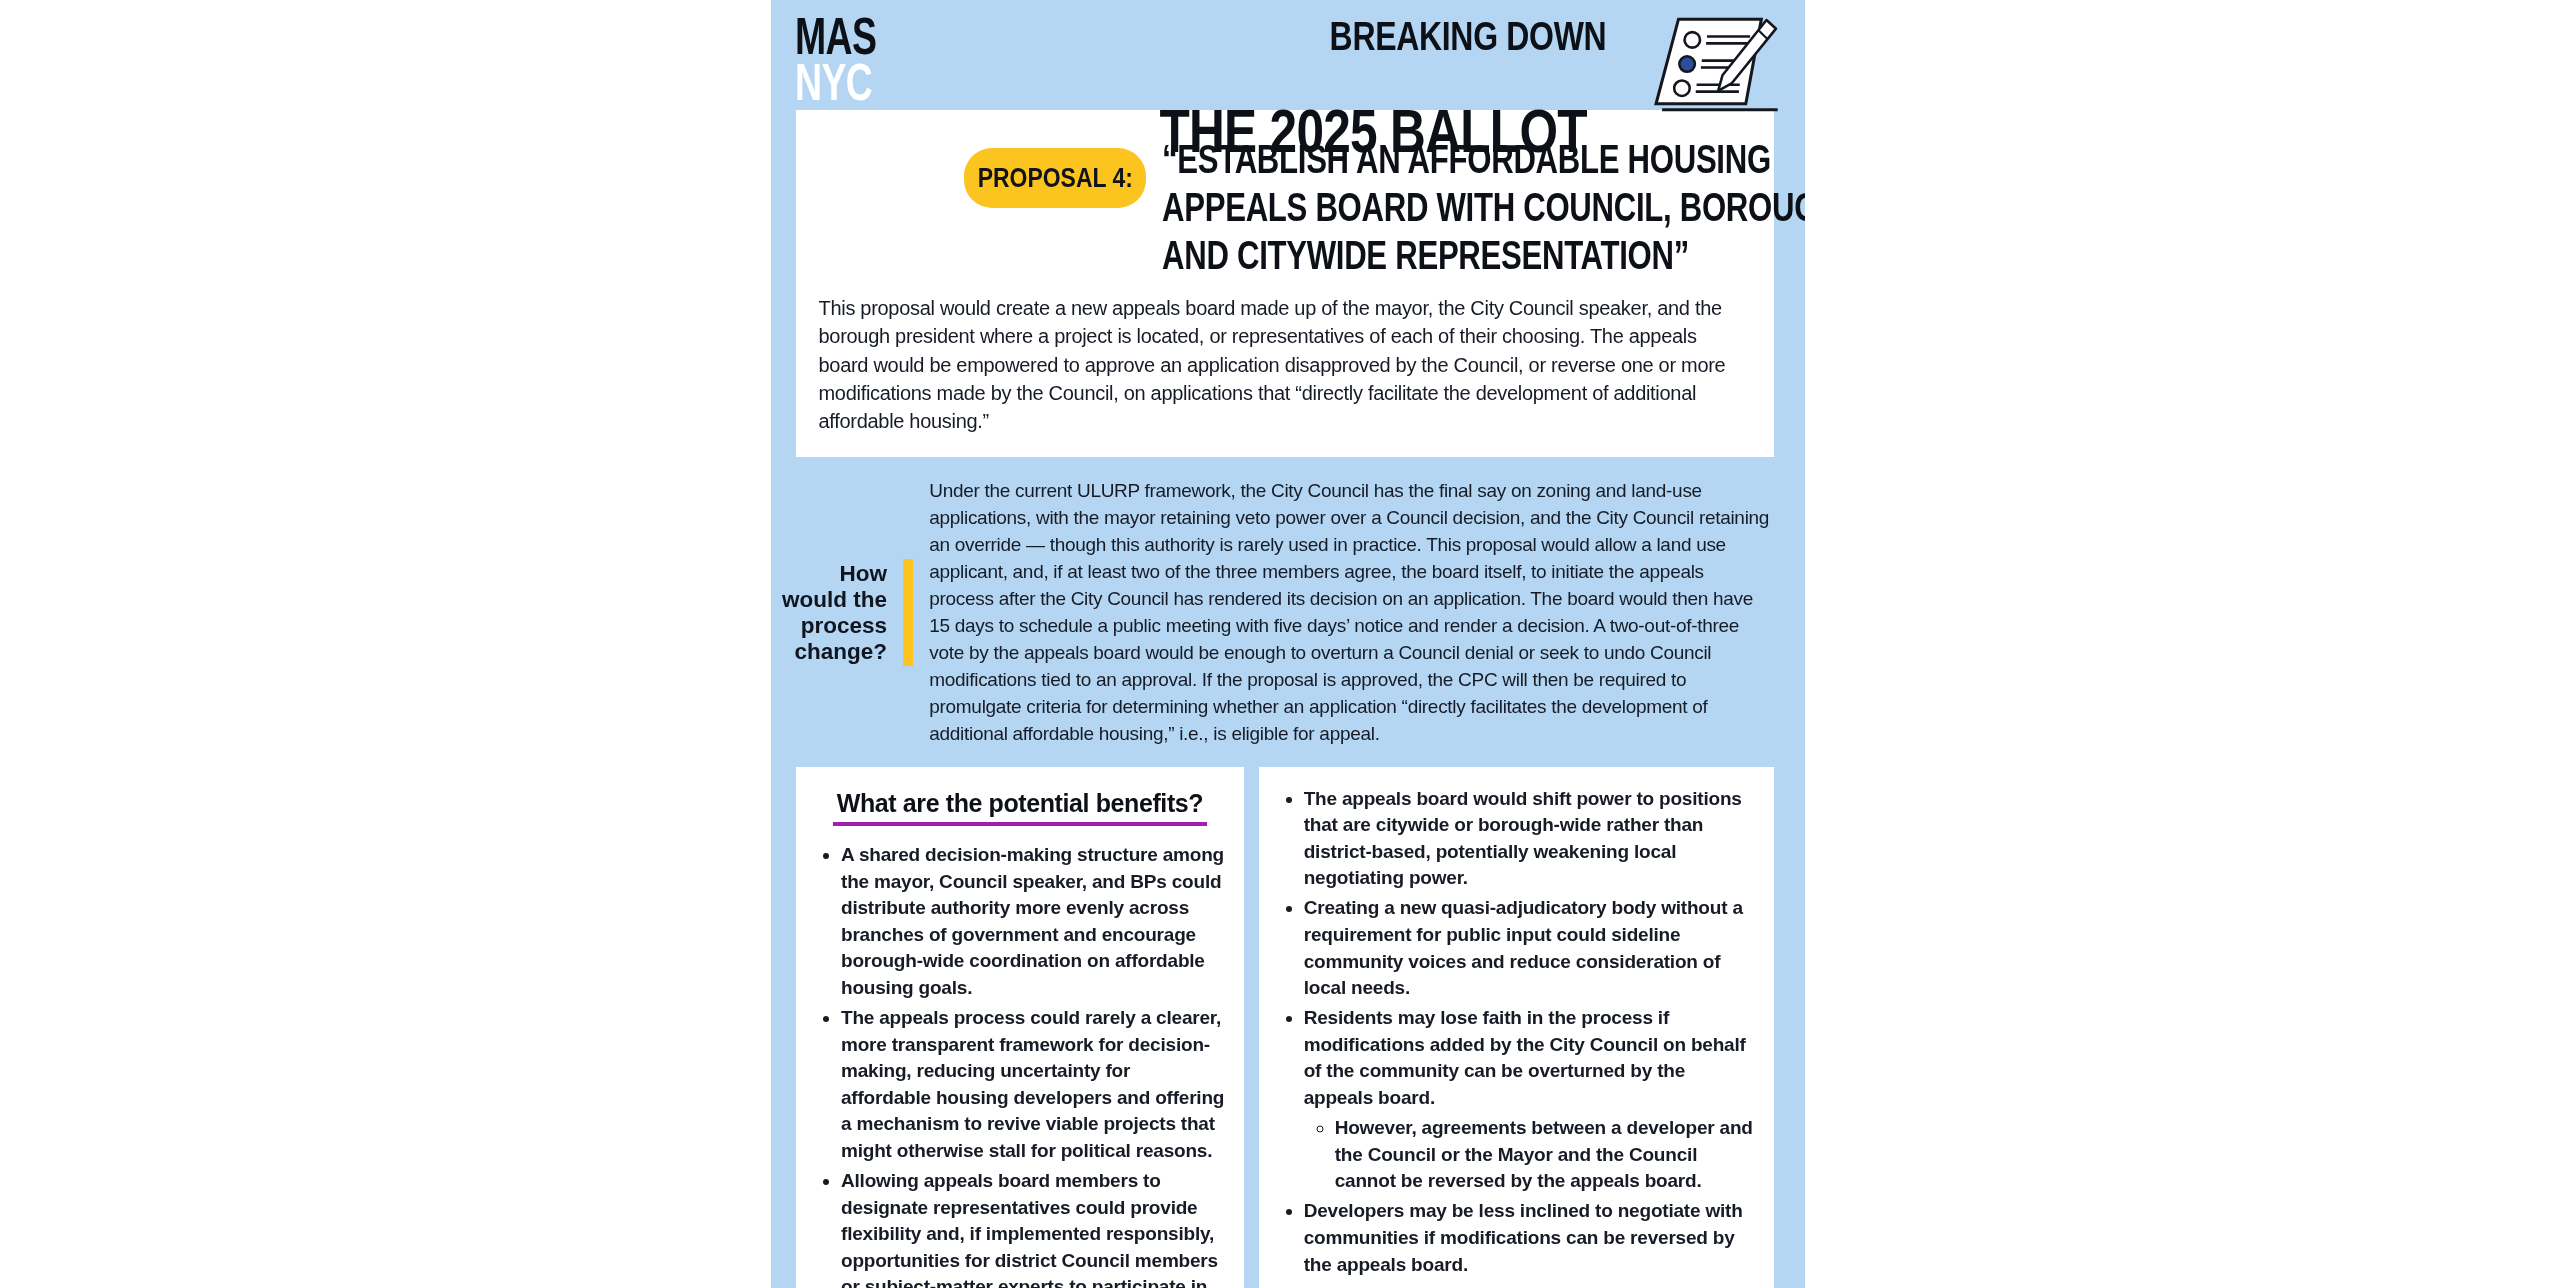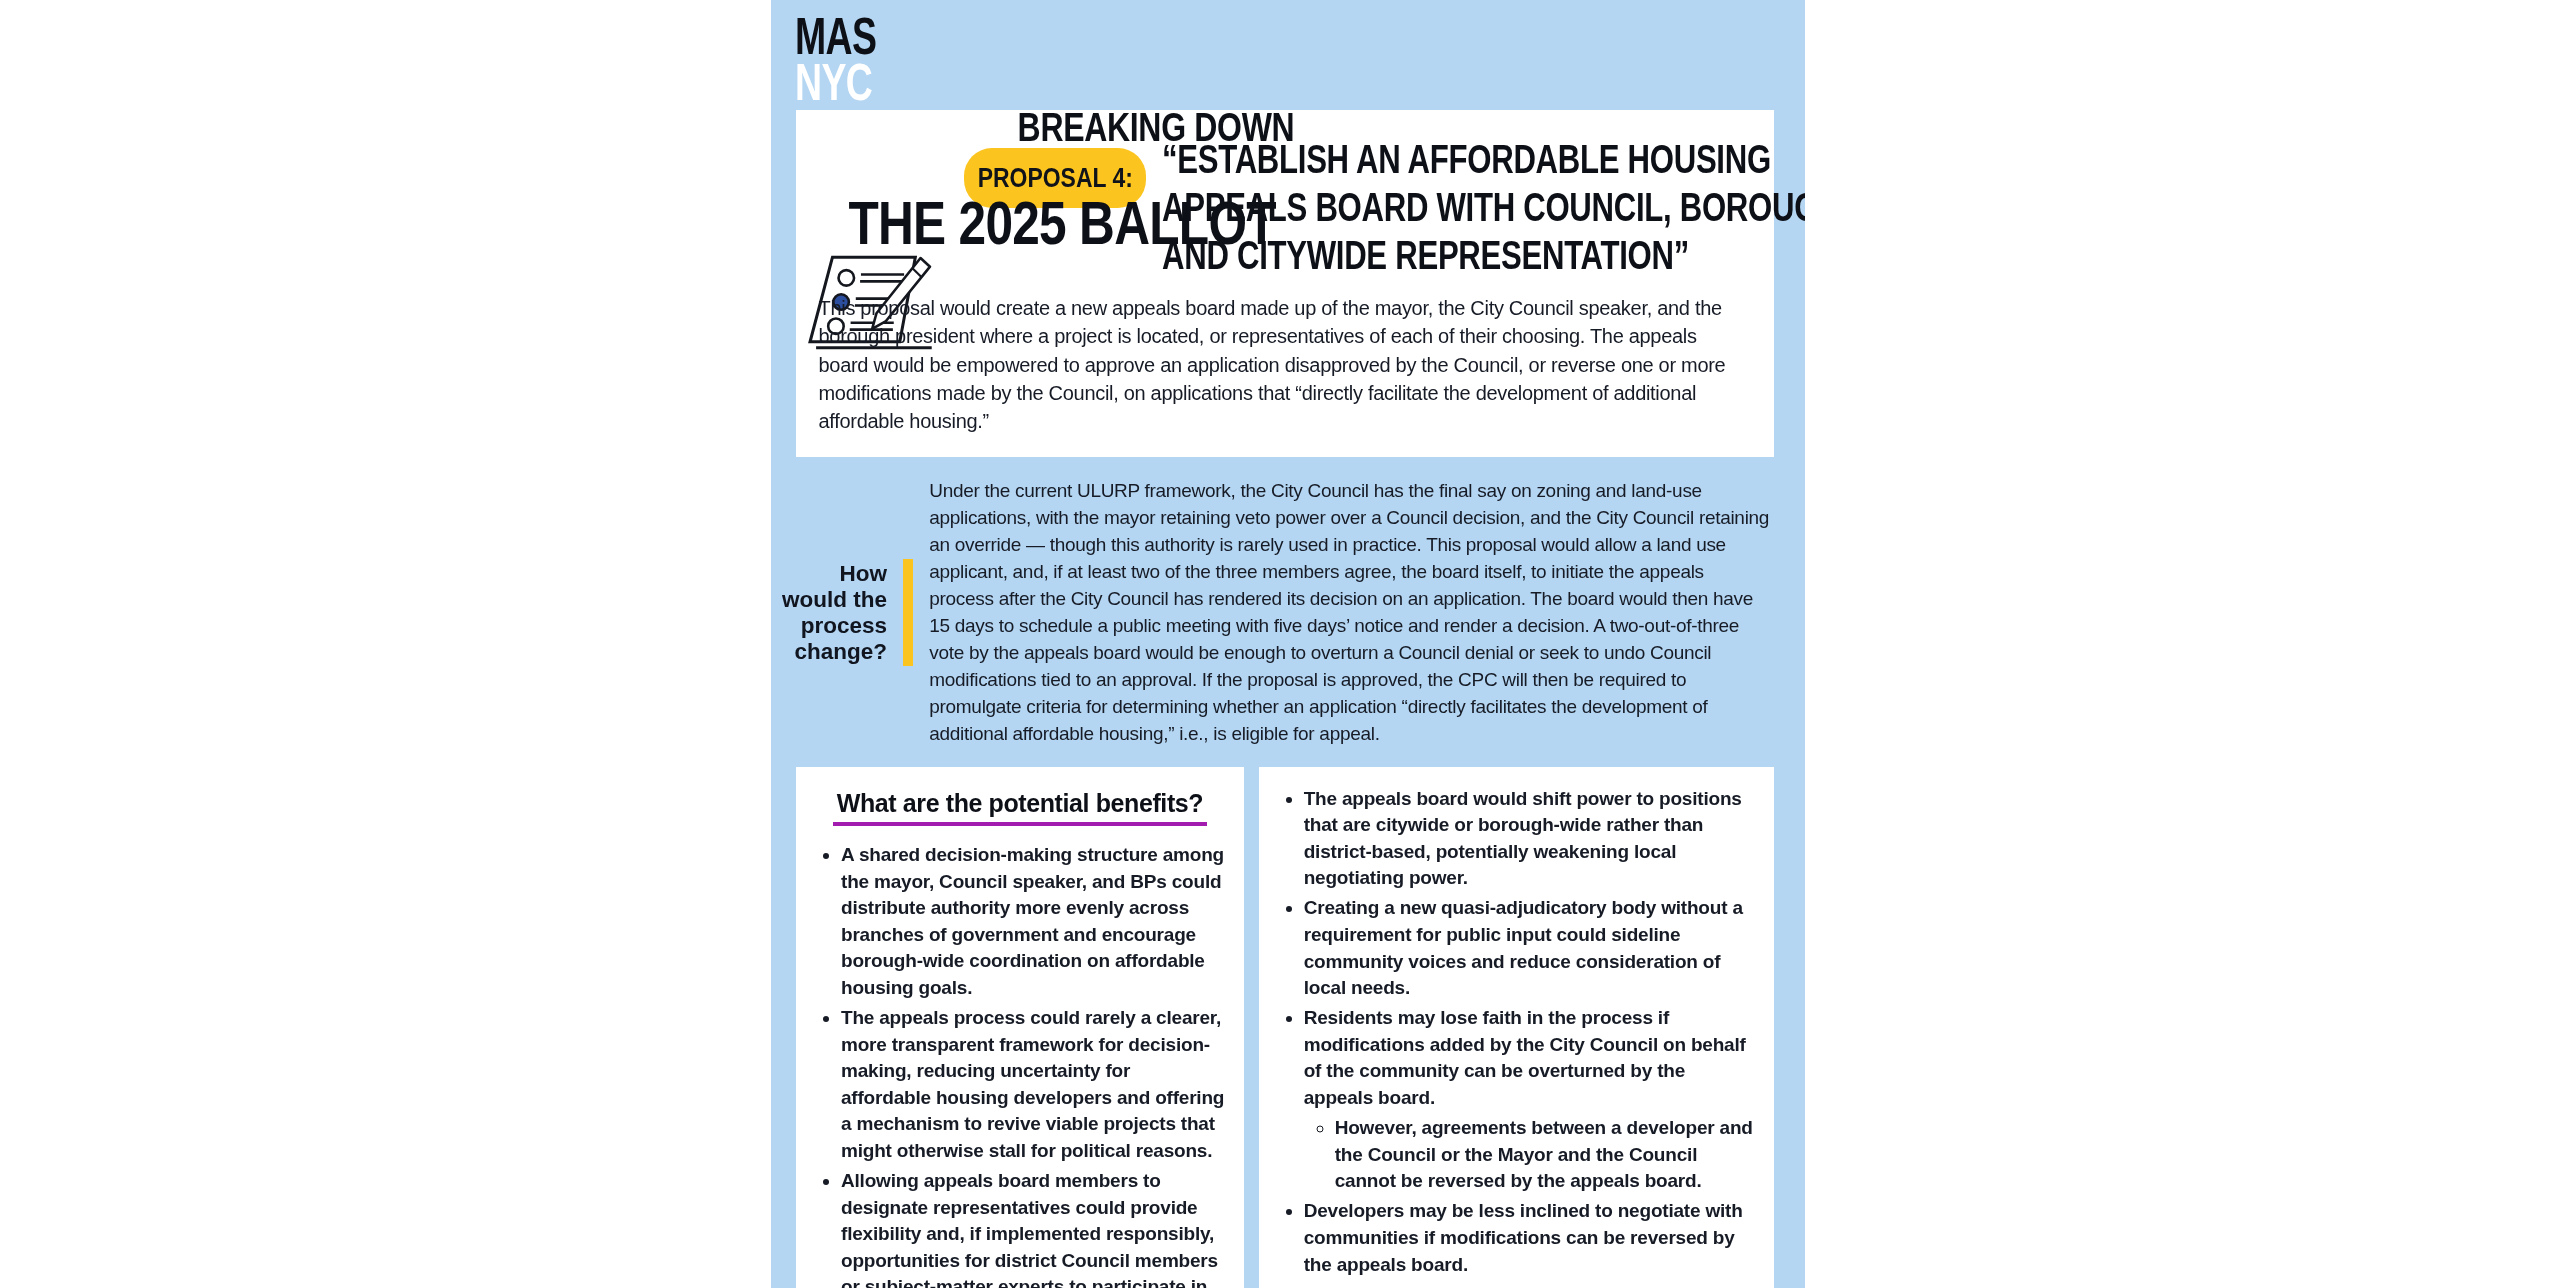--- a/index.html
+++ b/index.html
@@ -12,21 +12,21 @@
   }
   .poster {
     position:relative;
     width:1034px; height:1288px;
     margin:0 auto;
     background:#b4d6f2;
     overflow:hidden;
   }
 
   
-  .header { display:flex; align-items:flex-start; padding:14px 17.3px 0 24px; height:110px;flex-direction:column; }
+  .header { display:flex; align-items:flex-start; padding:14px 17.3px 0 24px; height:110px; }
   .logo { font-weight:800; font-size:52px; line-height:0.88; letter-spacing:-0.9px;
           transform:scaleX(0.72); transform-origin:left top; white-space:nowrap; }
   .logo .l1 { color:#0d1017; display:block; }
   .logo .l2 { color:#ffffff; display:block; }
   .titles { flex:1; text-align:right; margin-top:1.7px; }
   .squeeze { display:inline-block; transform:scaleX(0.8); transform-origin:center top; white-space:nowrap; }
   .t1 { font-size:40px; font-weight:800; line-height:1.04; letter-spacing:-0.4px; color:#0d1017;}
   .t2 { font-size:62px; font-weight:800; line-height:0.96; letter-spacing:-0.9px; color:#0d1017;margin-top:44px;}
   .ballot-icon { width:147px; flex-shrink:0; display:flex; justify-content:flex-end; padding-right:5.2px; }
 

